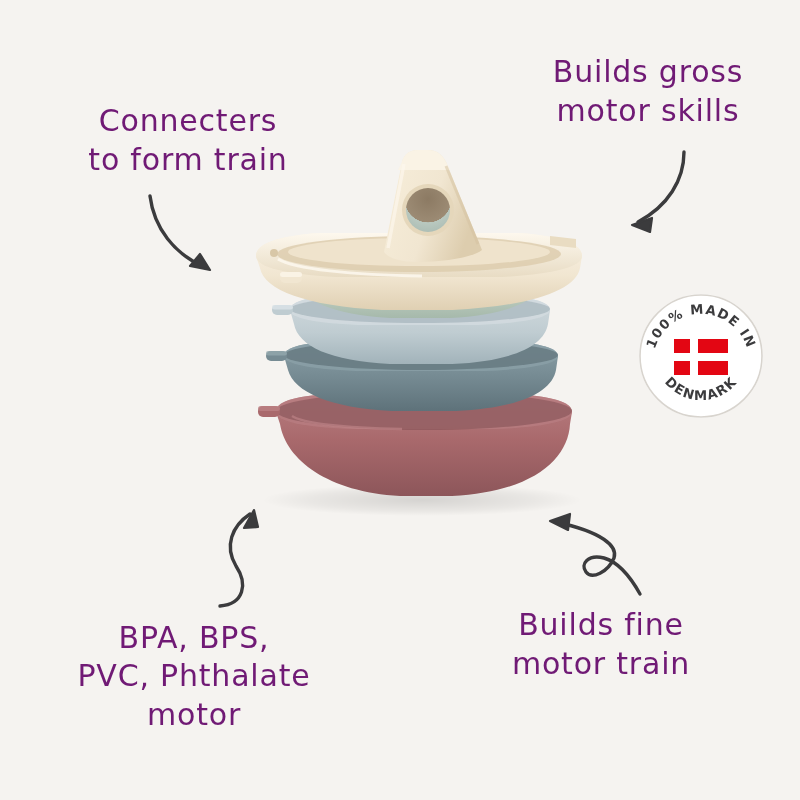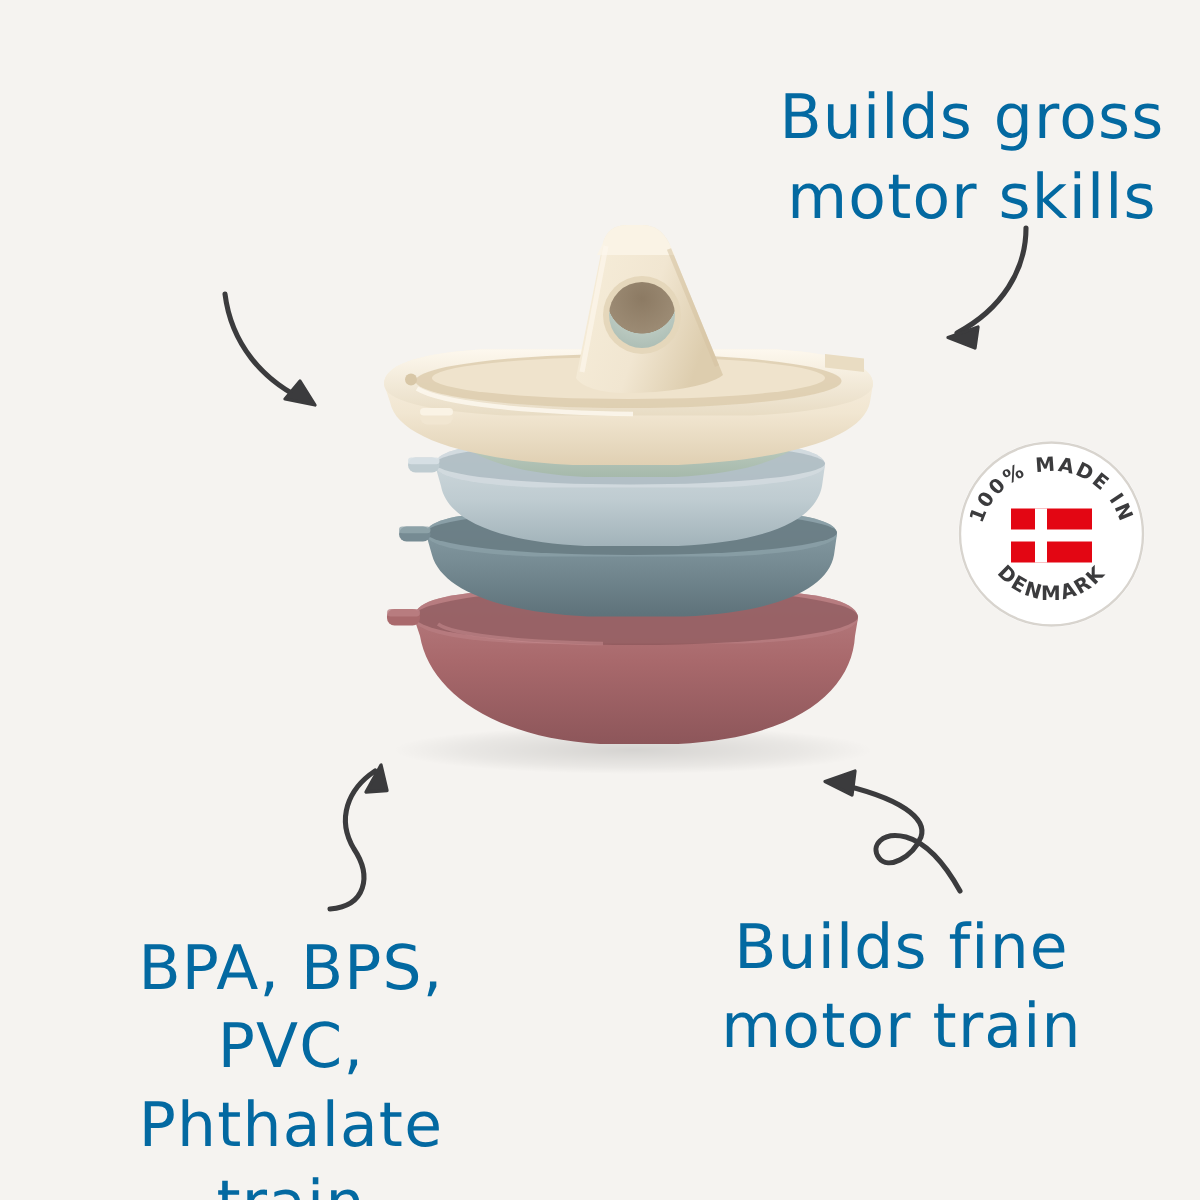--- a/index.html
+++ b/index.html
@@ -18,23 +18,23 @@
     position: relative;
     width: 800px;
     height: 800px;
     background: #f5f3f0;
     overflow: hidden;
   }
 
   
   .annotation {
     position: absolute;
-    color: #0369a1;
+    color: #701a75;
     font-family: "DejaVu Sans", sans-serif;
-    font-size: 41px;
+    font-size: 30px;
     line-height: 1.30;
     letter-spacing: 0.8px;
     white-space: pre-line;
     font-weight: 400;
   }
   .ann-connecters {
     left: 38px;
     top: 101px;
     width: 300px;
     text-align: center;
@@ -306,37 +306,39 @@
         <path d="M246 104 L 214 26" stroke="#d5c3a3" stroke-width="3" fill="none" opacity="0.55"></path>
 
         <g>
           <circle cx="196" cy="70" r="26" fill="#e5d7bb"></circle>
           <circle cx="196" cy="70" r="22" fill="url(#gradPort)"></circle>
         </g>
       </g>
     </svg>
   </div>
 
+  <div class="annotation ann-connecters">Connecters
+to form train</div>
 
   <svg class="arrow-svg" style="left:140px; top:182px; width:140px; height:105px;" viewBox="0 0 140 105">
     <path class="arrow-path" d="M10 14 C 14 46, 34 72, 66 86"></path>
     <path class="arrow-head" d="M70 88 L 50 84 L 60 72 Z"></path>
   </svg>
 
   <div class="annotation ann-gross">Builds gross
 motor skills</div>
 
   <svg class="arrow-svg" style="left:588px; top:140px; width:120px; height:110px;" viewBox="0 0 120 110">
     <path class="arrow-path" d="M96 12 C 96 40, 80 66, 50 82"></path>
     <path class="arrow-head" d="M44 85 L 64 78 L 62 92 Z"></path>
   </svg>
 
   <div class="annotation ann-bpa">BPA, BPS,
 PVC, Phthalate
-train</div>
+motor</div>
 
   <svg class="arrow-svg" style="left:208px; top:500px; width:110px; height:112px;" viewBox="0 0 110 112">
     <path class="arrow-path" d="M12 106 C 36 104, 40 84, 28 66 C 16 46, 24 26, 42 14"></path>
     <path class="arrow-head" d="M46 10 L 36 28 L 50 27 Z"></path>
   </svg>
 
   <div class="annotation ann-fine">Builds fine
 motor train</div>
 
   <svg class="arrow-svg" style="left:522px; top:502px; width:130px; height:108px;" viewBox="0 0 130 108">

